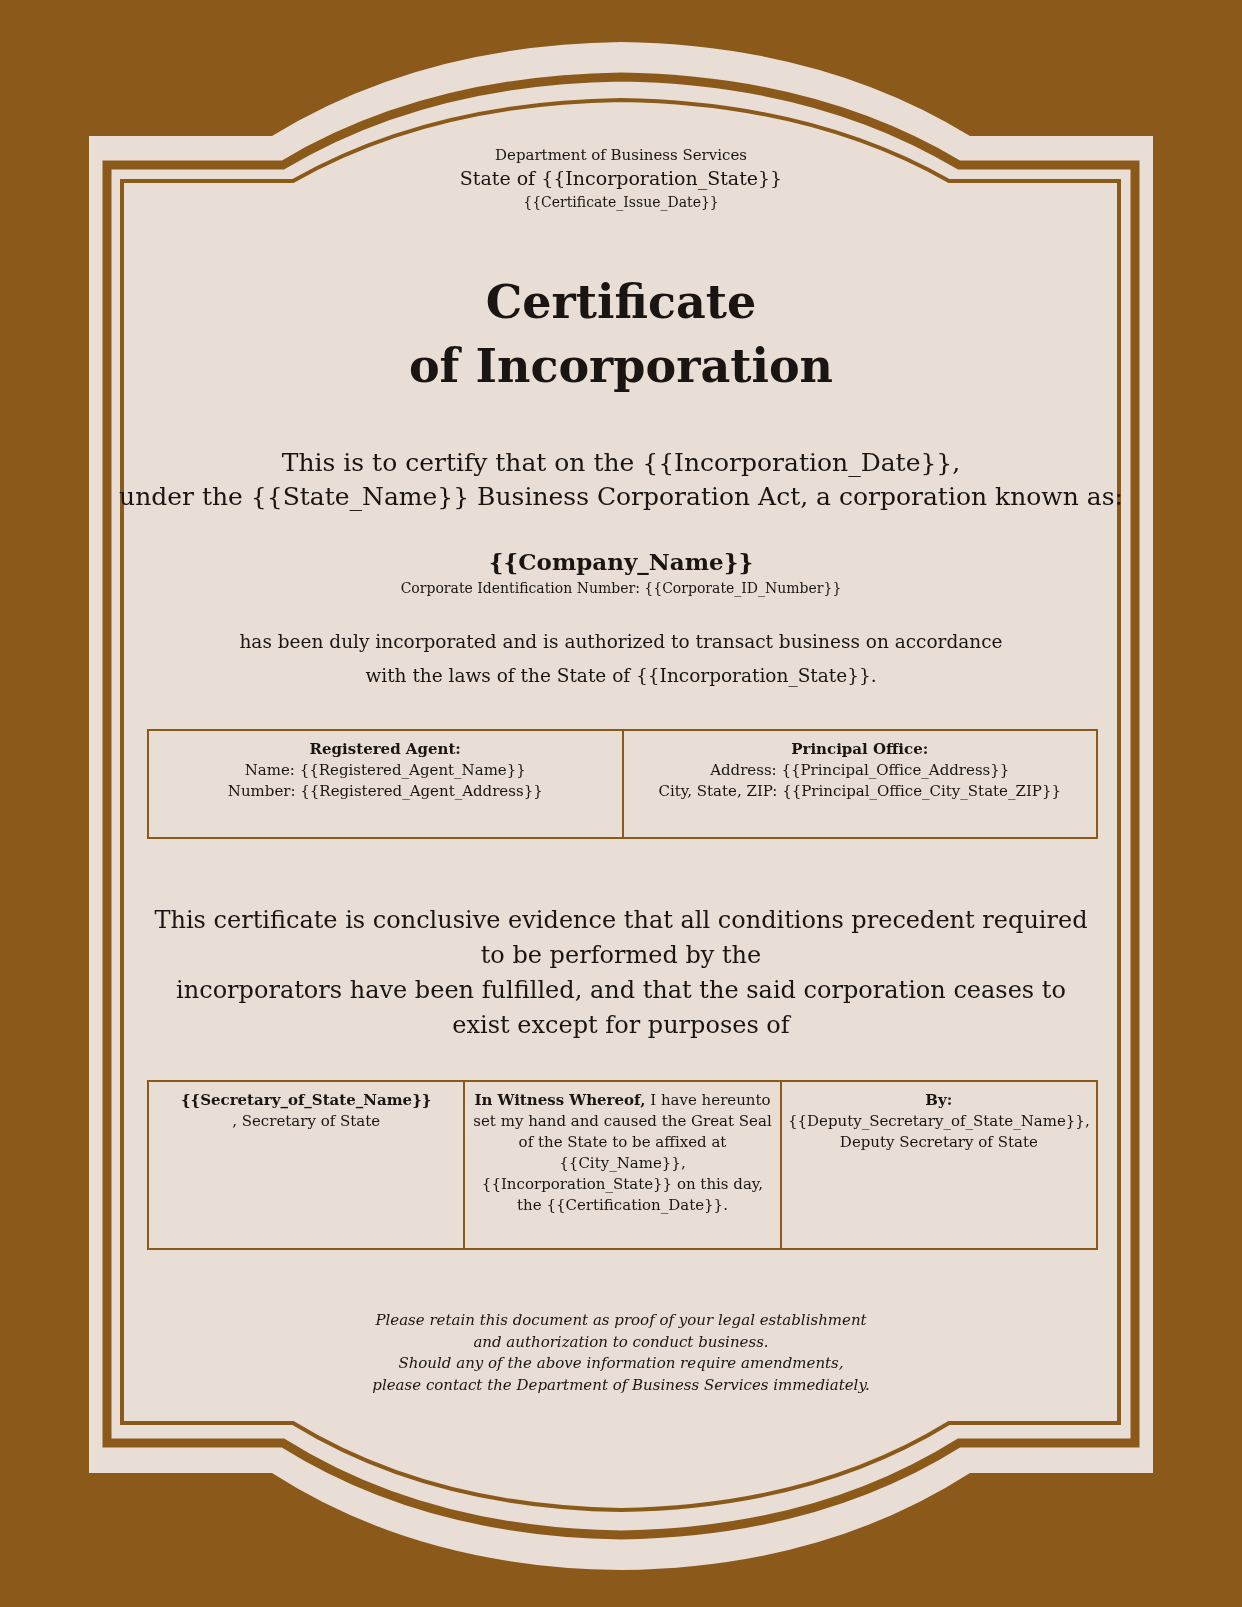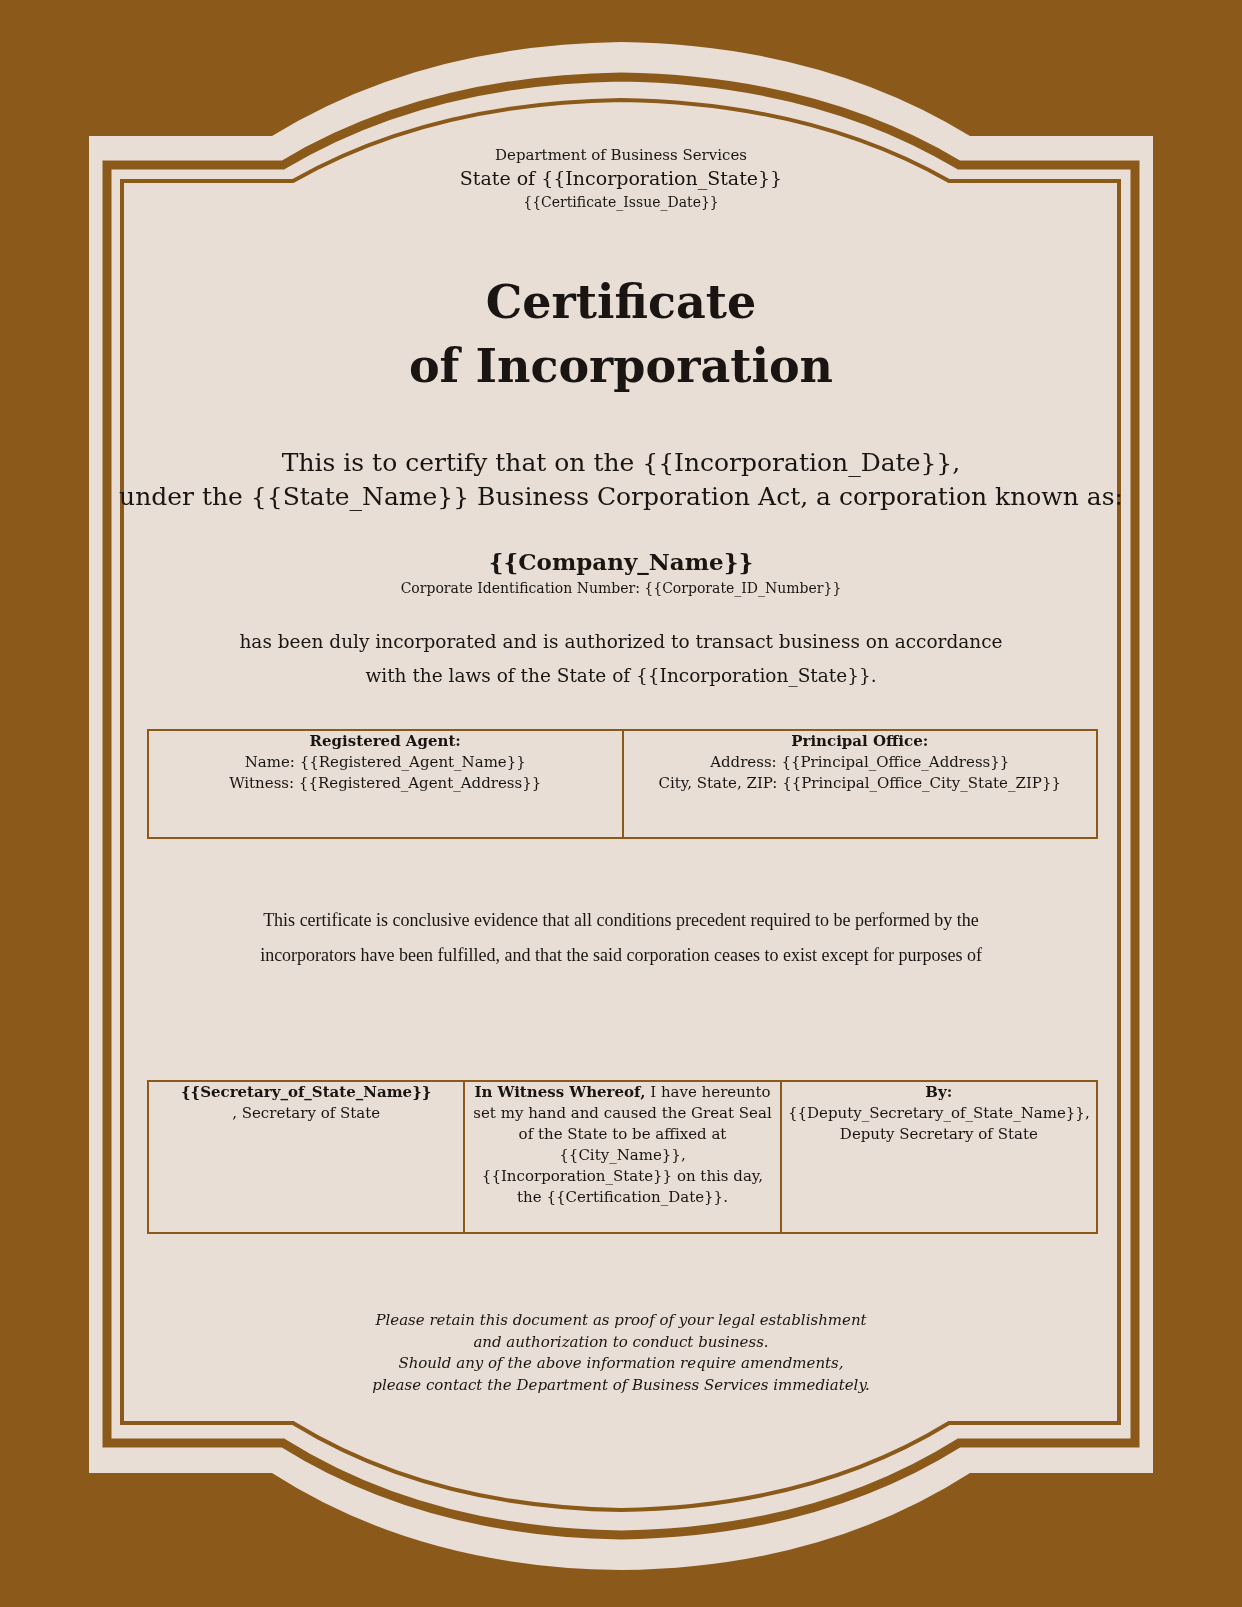--- a/index.html
+++ b/index.html
@@ -9,24 +9,24 @@
   .center{position:absolute;left:0;width:1242px;text-align:center;}
   .dept{top:146px;font-size:15px;}
   .state{top:167px;font-size:19px;}
   .issue{top:194px;font-size:14px;}
   .title{top:270px;font-size:46px;font-weight:bold;line-height:64px;}
   .certify{top:446px;font-size:25px;line-height:34px;}
   .company{top:548px;font-size:23px;font-weight:bold;}
   .corpid{top:580px;font-size:14px;}
   .duly{top:625px;font-size:18.5px;line-height:34px;}
   table.box{position:absolute;border-collapse:collapse;left:147px;width:951px;table-layout:fixed;}
-  table.box td{border:2px solid #8B5A1B;vertical-align:top;text-align:center;font-size:15px;line-height:21px;padding:0 6px;}
+  table.box td{border:2px solid #8B5A1B;vertical-align:top;text-align:center;font-size:15px;line-height:21px;padding:8px 6px;}
   .agents{top:729px;height:110px;}
   .agents td{height:90px;}
-  .conclusive{top:903px;font-size:18px;line-height:35px;padding:0 150px;box-sizing:border-box;font-family:Liberation Serif, serif;}
+  .conclusive{top:903px;font-size:24px;line-height:35px;padding:0 150px;box-sizing:border-box;}
   .sigs{top:1080px;}
   .sigs td{font-size:17px;line-height:24px;height:150px;padding:10px 8px;}
   .sigs b{font-weight:bold;}
   .footer{top:1310px;font-size:15px;font-style:italic;line-height:21.5px;}
   .line{display:block;}
 </style>
 </head>
 <body>
 
 <svg class="frame" width="1242" height="1607" viewBox="0 0 1242 1607">
@@ -60,21 +60,21 @@
     <span class="line">has been duly incorporated and is authorized to transact business on accordance</span>
     <span class="line">with the laws of the State of {{Incorporation_State}}.</span>
   </div>
 
   <table class="box agents">
     <tbody>
         <tr>
       <td>
         <b class="line">Registered Agent:</b>
         <span class="line">Name: {{Registered_Agent_Name}}</span>
-        <span class="line">Witness: {{Registered_Agent_Address}}</span>
+        <span class="line">Number: {{Registered_Agent_Address}}</span>
       </td>
       <td>
         <b class="line">Principal Office:</b>
         <span class="line">Address: {{Principal_Office_Address}}</span>
         <span class="line">City, State, ZIP: {{Principal_Office_City_State_ZIP}}</span>
       </td>
     </tr>
   </tbody>
     </table>
 

